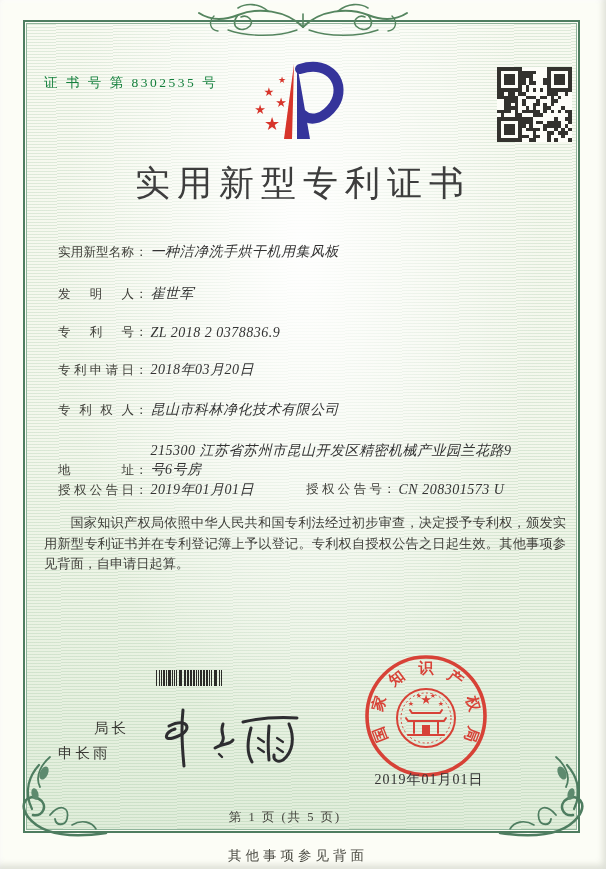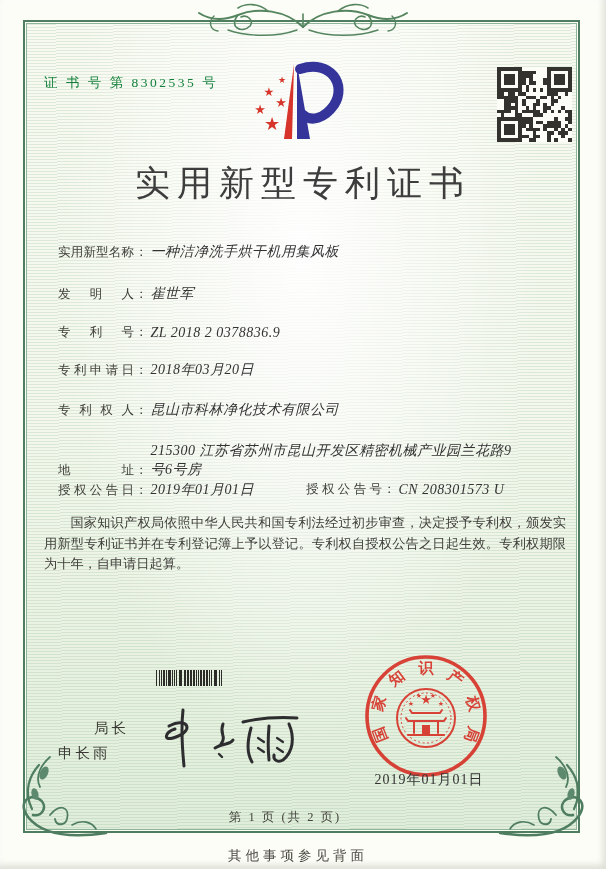--- a/index.html
+++ b/index.html
@@ -372,21 +372,21 @@
       <span class="fcolon">：</span>
     <span class="fvalue">2019年01月01日</span>
   </div>
   <div class="frow grant2" style="top:481px">
     <span class="flabel">授权公告号</span>
       <span class="fcolon">：</span>
     <span class="fvalue">CN 208301573 U</span>
   </div>
 
   <div class="abs bodytext">
-    <p>国家知识产权局依照中华人民共和国专利法经过初步审查，决定授予专利权，颁发实用新型专利证书并在专利登记簿上予以登记。专利权自授权公告之日起生效。专利权期限为十年，自申请日起算。</p>
+    <p>国家知识产权局依照中华人民共和国专利法经过初步审查，决定授予专利权，颁发实用新型专利证书并在专利登记簿上予以登记。专利权自授权公告之日起生效。其他事项参见背面，自申请日起算。</p>
   </div>
 
   <svg class="abs" style="left:156px;top:670px" width="70" height="17" viewBox="0 0 70 17" shape-rendering="crispEdges">
     <g fill="#2b2b28">
         <rect x="0" y="0" width="1" height="16"></rect>
         <rect x="3" y="0" width="1" height="16"></rect>
         <rect x="5" y="0" width="1" height="16"></rect>
         <rect x="7" y="0" width="2" height="16"></rect>
         <rect x="10" y="0" width="1" height="16"></rect>
         <rect x="12" y="0" width="3" height="16"></rect>
@@ -477,16 +477,16 @@
       <path d="M98,88 C64,93 34,90 20,72 C10,58 20,48 31,54 C40,59 36,72 25,70" stroke-width="2.6"></path>
       <path d="M24,64 C15,46 22,30 31,20" stroke-width="2.2"></path>
       <path d="M32,42 C26,30 35,18 42,12" stroke-width="1.8"></path>
       <path d="M42,70 C52,58 62,62 59,74 C57,81 48,81 47,74" stroke-width="1.8"></path>
       <path d="M64,80 C74,74 84,77 88,84" stroke-width="1.6"></path>
       <ellipse cx="36" cy="28" rx="4" ry="7" transform="rotate(25 36 28)" fill="#5d8a6e" stroke="none"></ellipse>
       <ellipse cx="27" cy="49" rx="3.4" ry="6" transform="rotate(-15 27 49)" fill="#5d8a6e" stroke="none"></ellipse>
     </g>
   </svg>
 
-  <div class="abs page-info">第 1 页 (共 2 页)</div>
+  <div class="abs page-info">第 1 页 (共 5 页)</div>
   <div class="abs back-note">其他事项参见背面</div>
 
 </div>
 
 </body></html>

